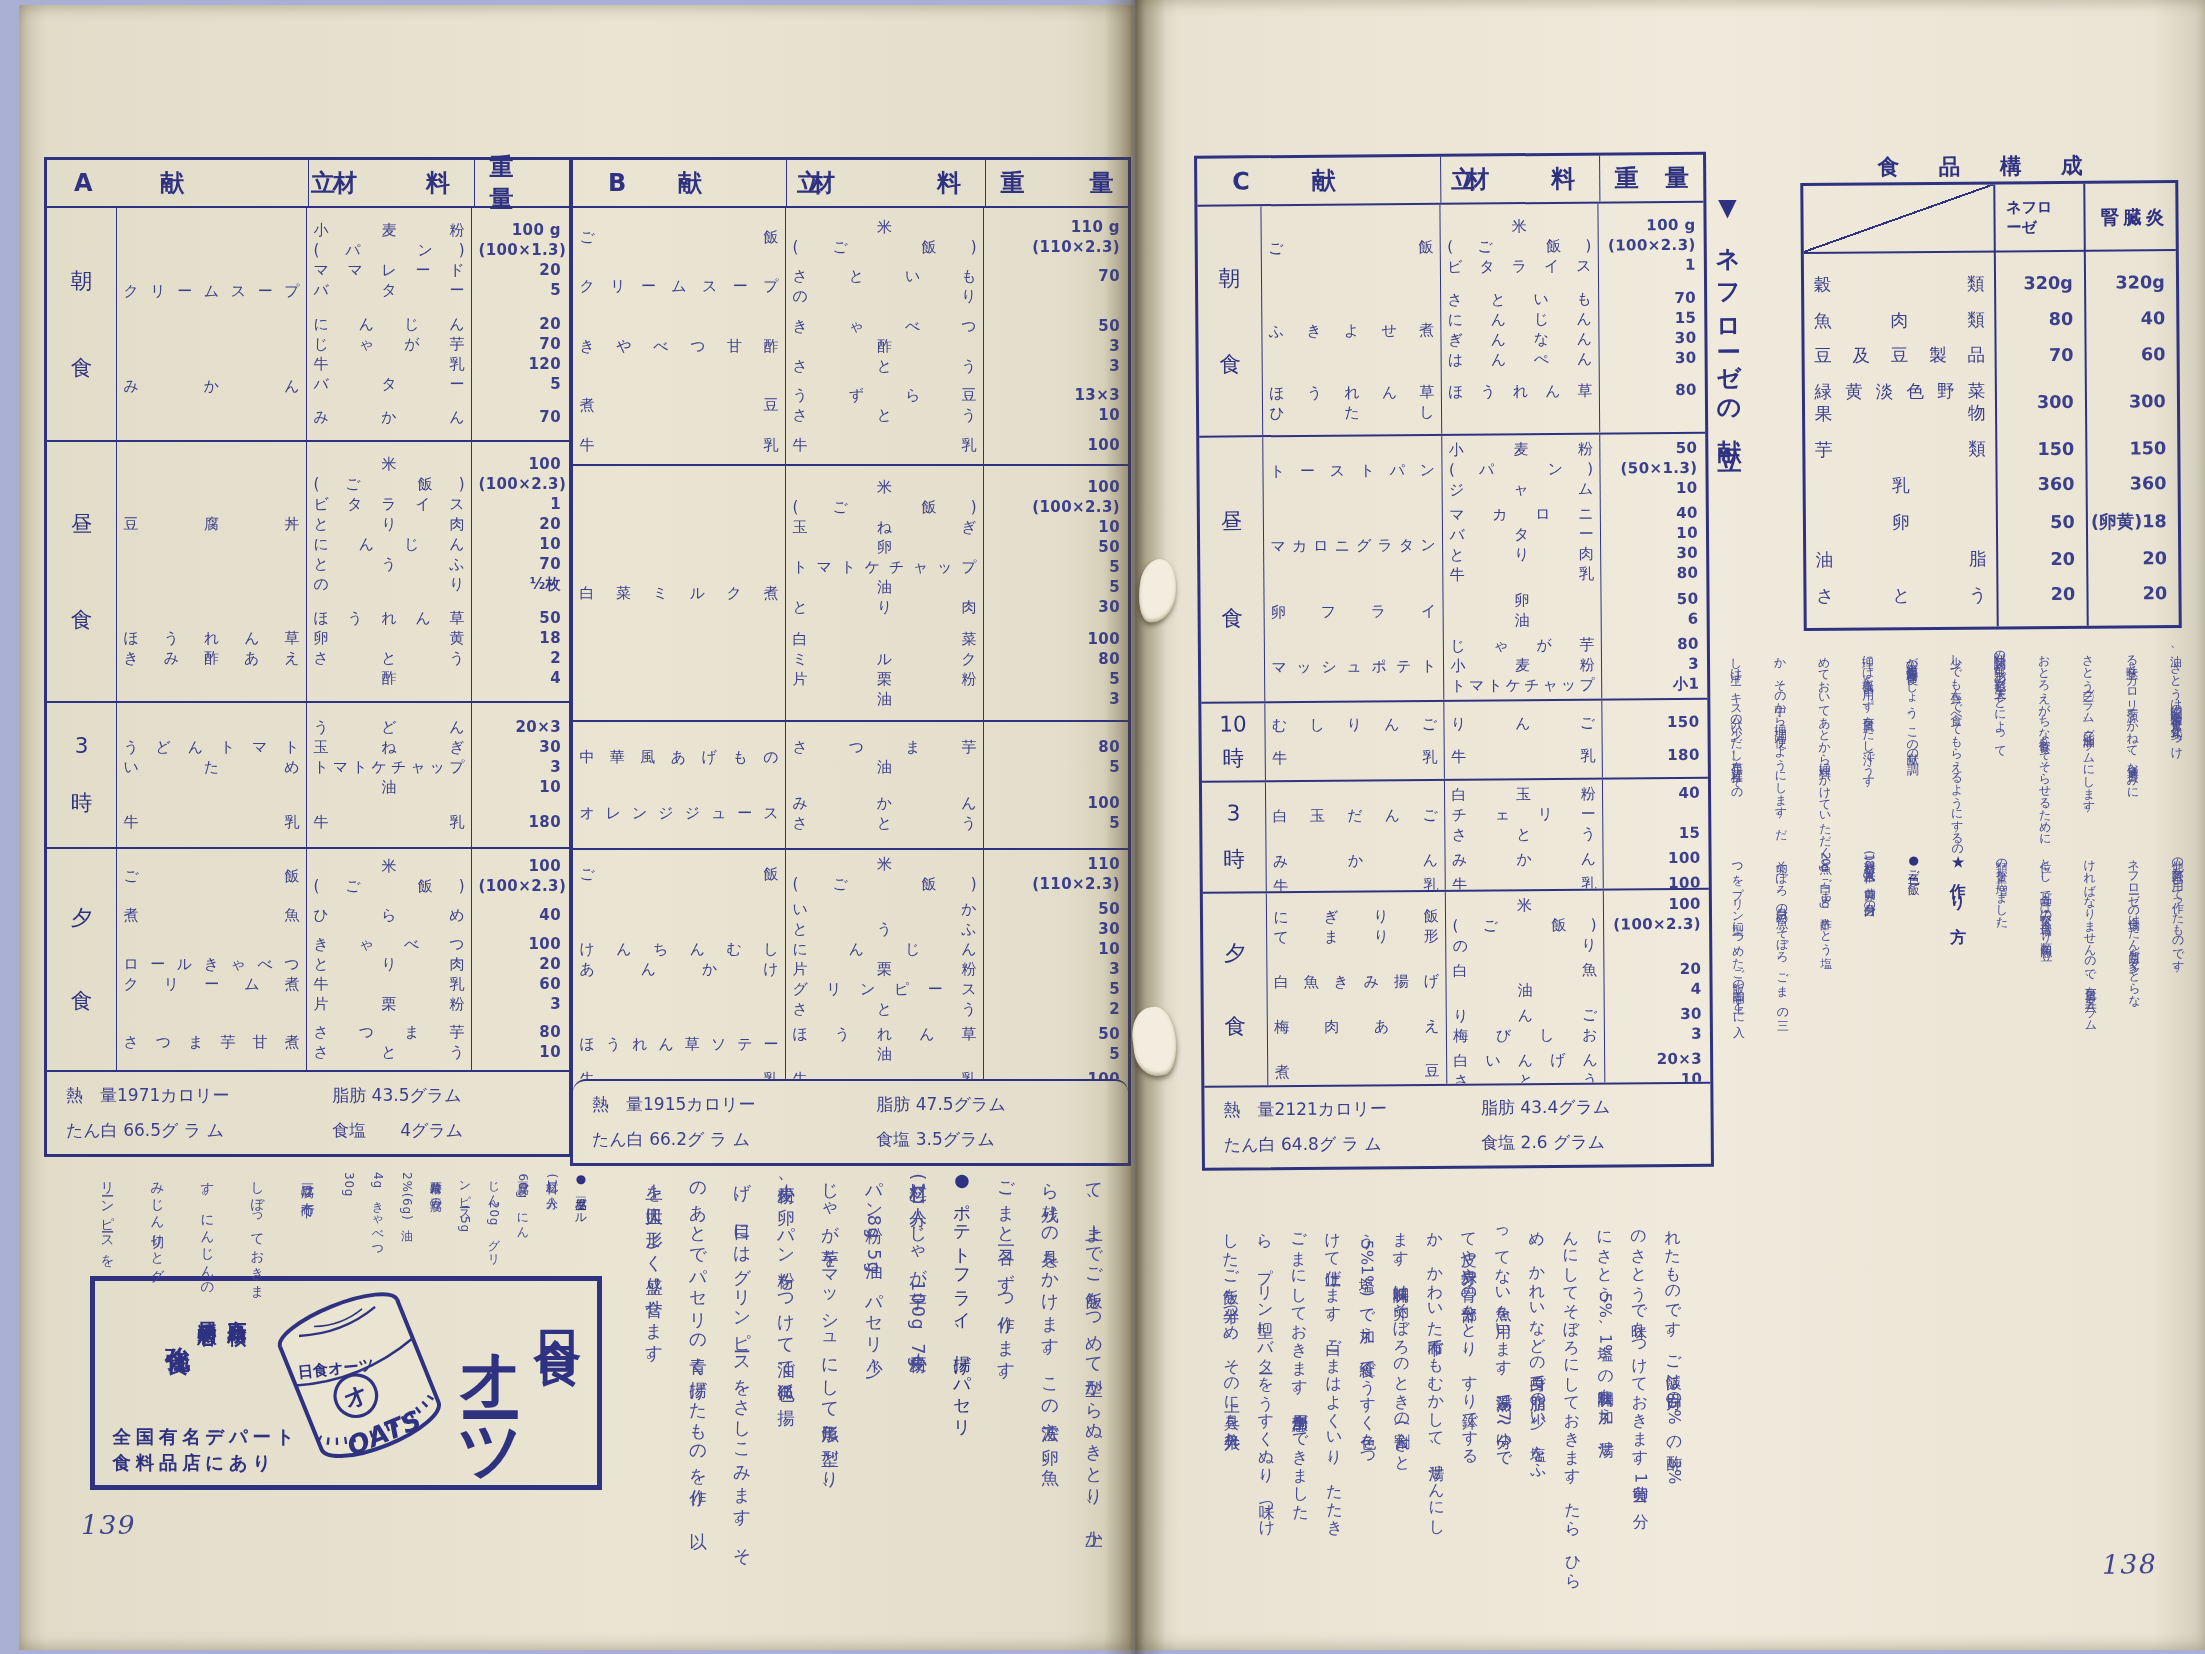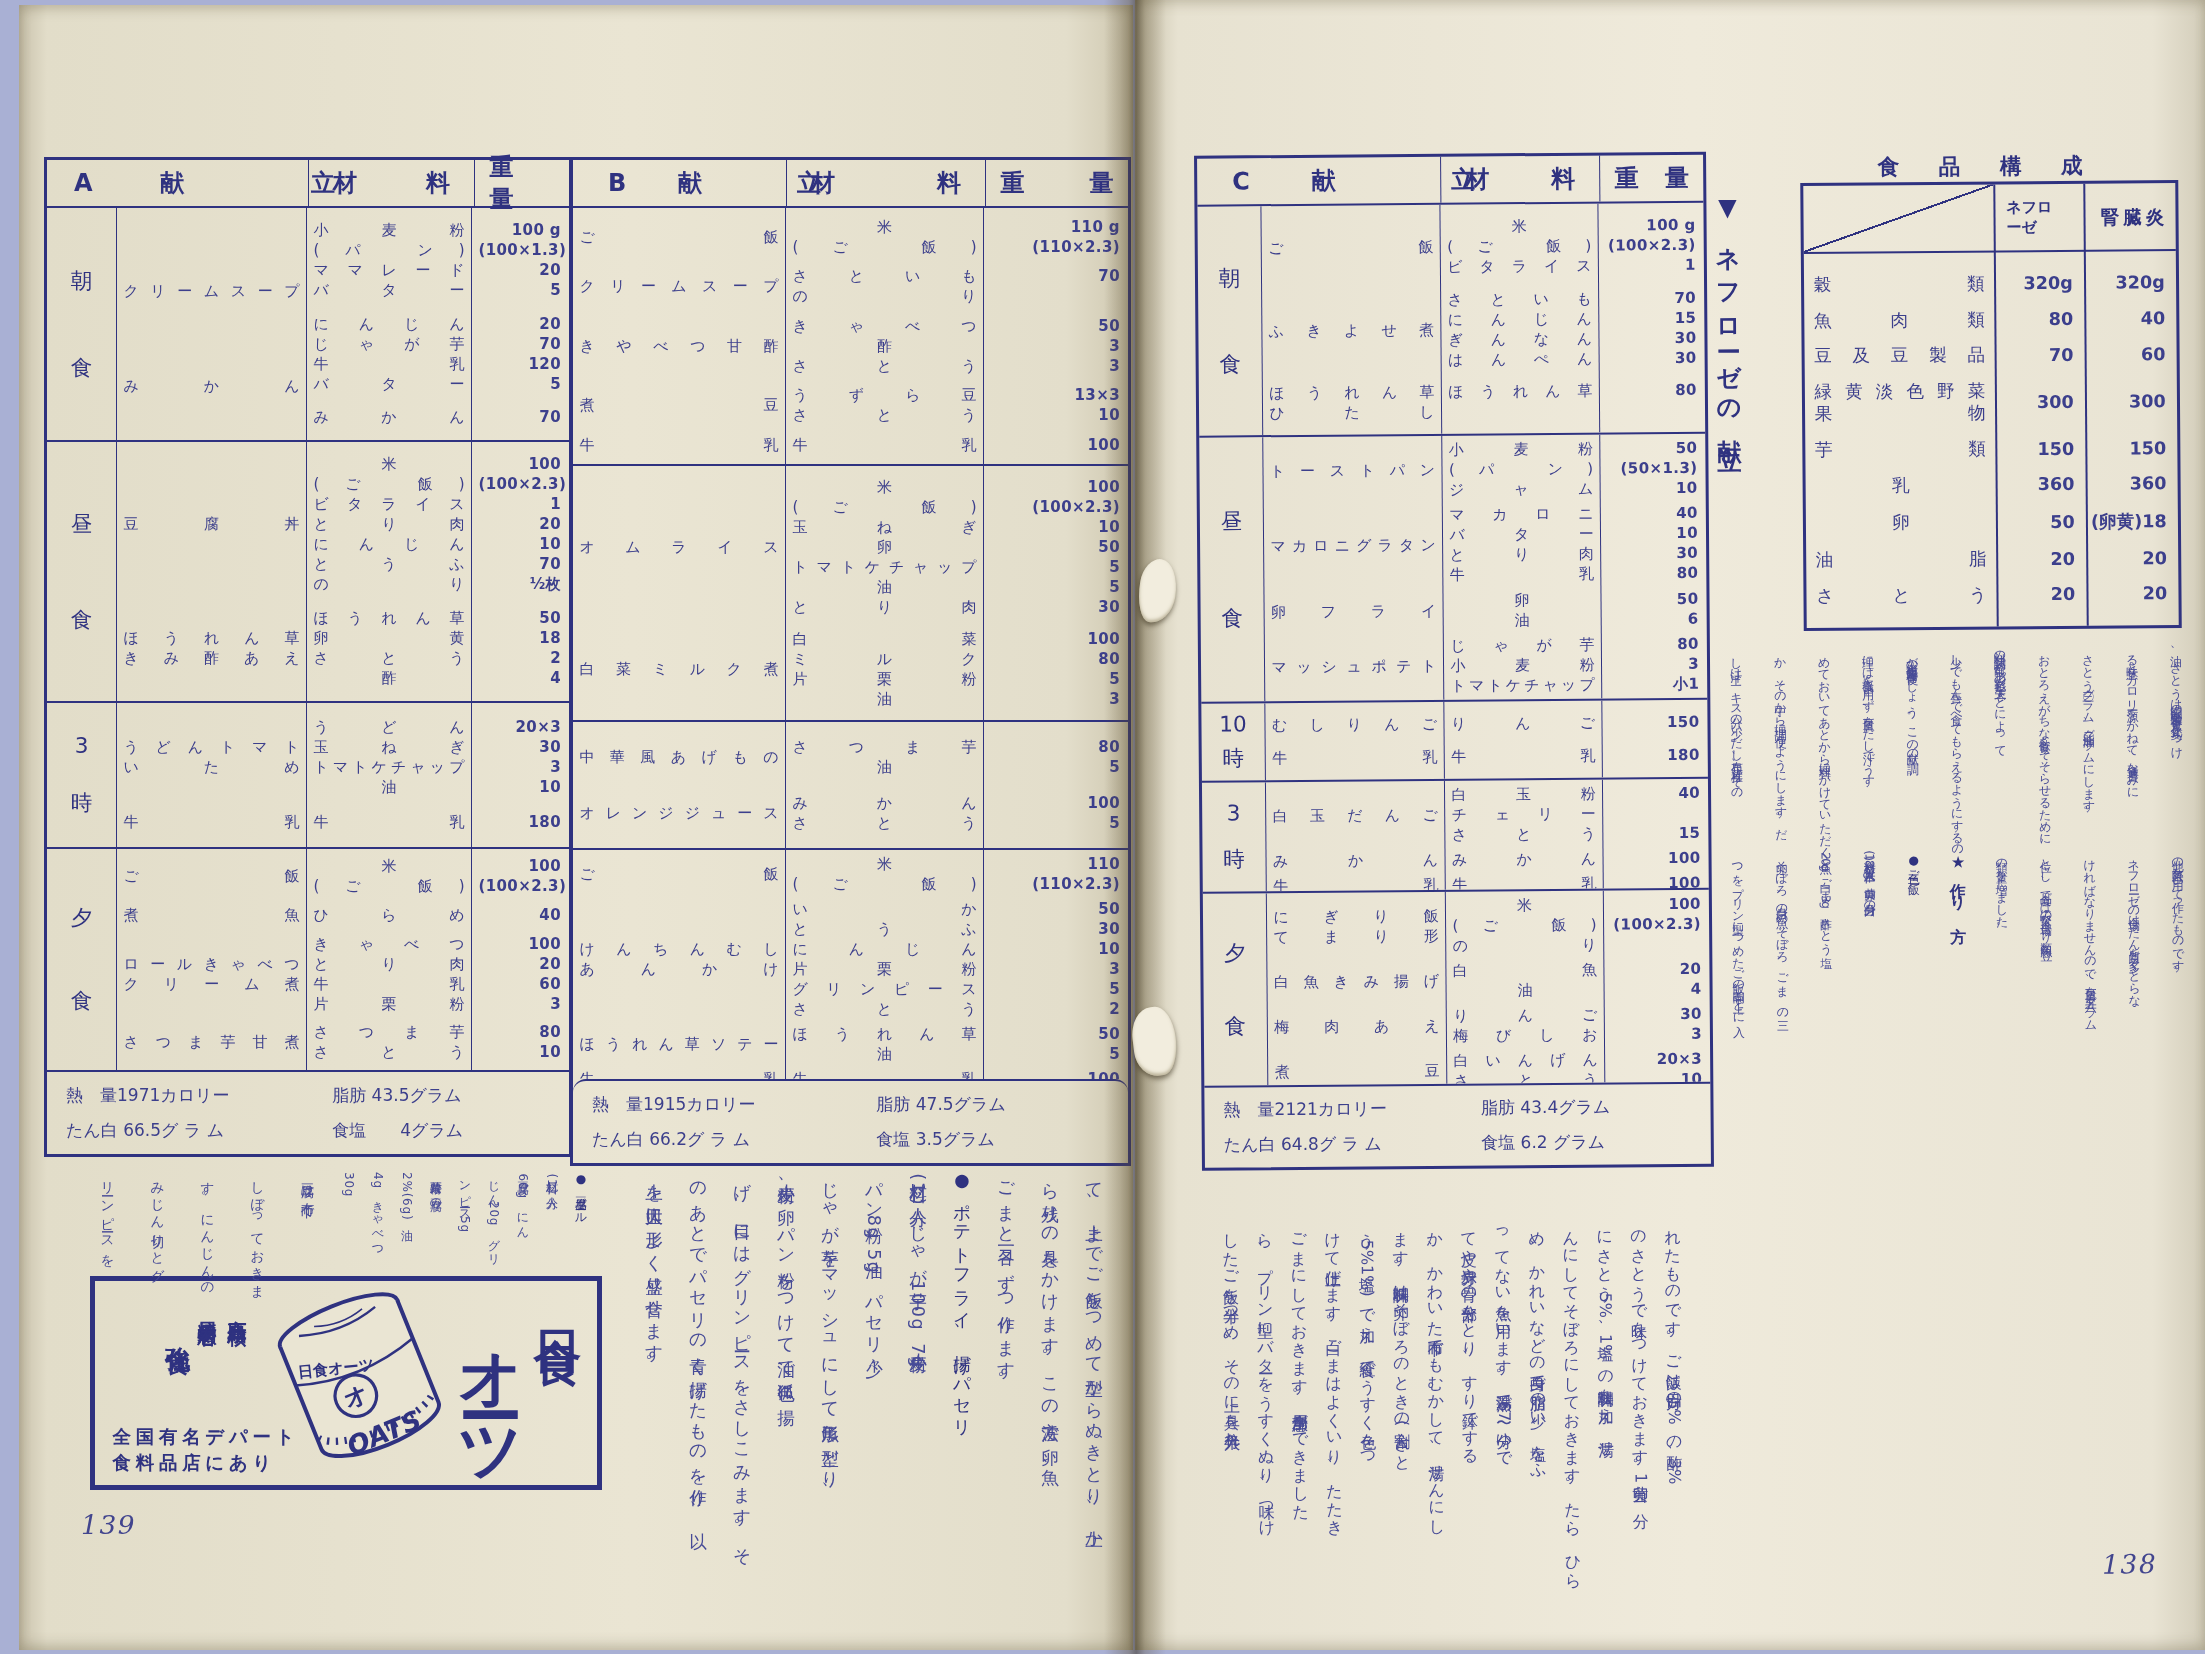--- a/index.html
+++ b/index.html
@@ -412,23 +412,20 @@
                 <div class="ln">13×3</div>
                 <div class="ln">10</div>
               </div>
               <div class="itm" style="height: 25px;">
                 <div class="ln">100</div>
               </div>
             </div>
           </div>
           <div class="mt-sec" style="height: 254px;">
             <div class="mt-col brd" style="width: 213px;">
-              <div class="itm" style="height: 145px;">
-                <div class="ln jj">オムライス</div>
-              </div>
               <div class="itm" style="height: 85px;">
                 <div class="ln jj">白菜ミルク煮</div>
               </div>
             </div>
             <div class="mt-col brd" style="width: 198px;">
               <div class="itm" style="height: 145px;">
                 <div class="ln cc">米</div>
                 <div class="ln jj">(ご 飯)</div>
                 <div class="ln jj">玉ねぎ</div>
                 <div class="ln cc">卵</div>
@@ -861,21 +858,21 @@
               </div>
             </div>
           </div>
           <div class="mt-foot" style="height: 80px;">
             <div class="fr">
               <div class="fl">熱　量2121カロリー</div>
               <div>脂肪 43.4グラム</div>
             </div>
             <div class="fr">
               <div class="fl">たん白 64.8グ ラ ム</div>
-              <div>食塩 6.2 グラム</div>
+              <div>食塩 2.6 グラム</div>
             </div>
           </div>
         </div>
         <div class="comp-table" style="left: 669px; top: 184px; width: 378px; height: 448px;">
           <div class="comp-head" style="height: 66px;">
             <div class="comp-diag" style="width: 190px;"></div>
             <div class="comp-h" style="width: 90px; font-size: 15px; line-height: 20px; flex-direction: column; align-items: flex-start; padding-left: 12.8px; box-sizing: border-box;">
               <div>ネフロ</div>
               <div>ーゼ</div>
             </div>

